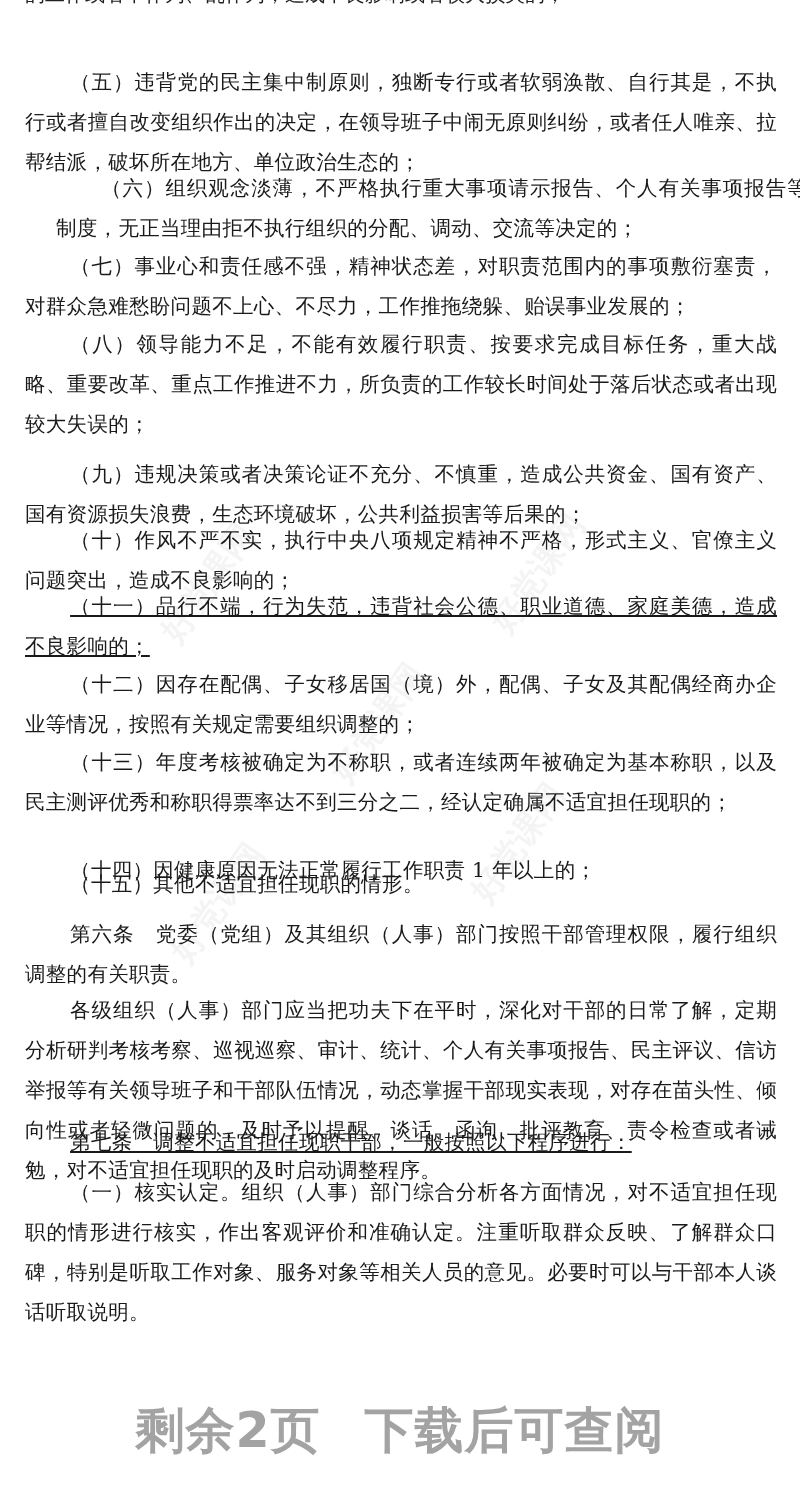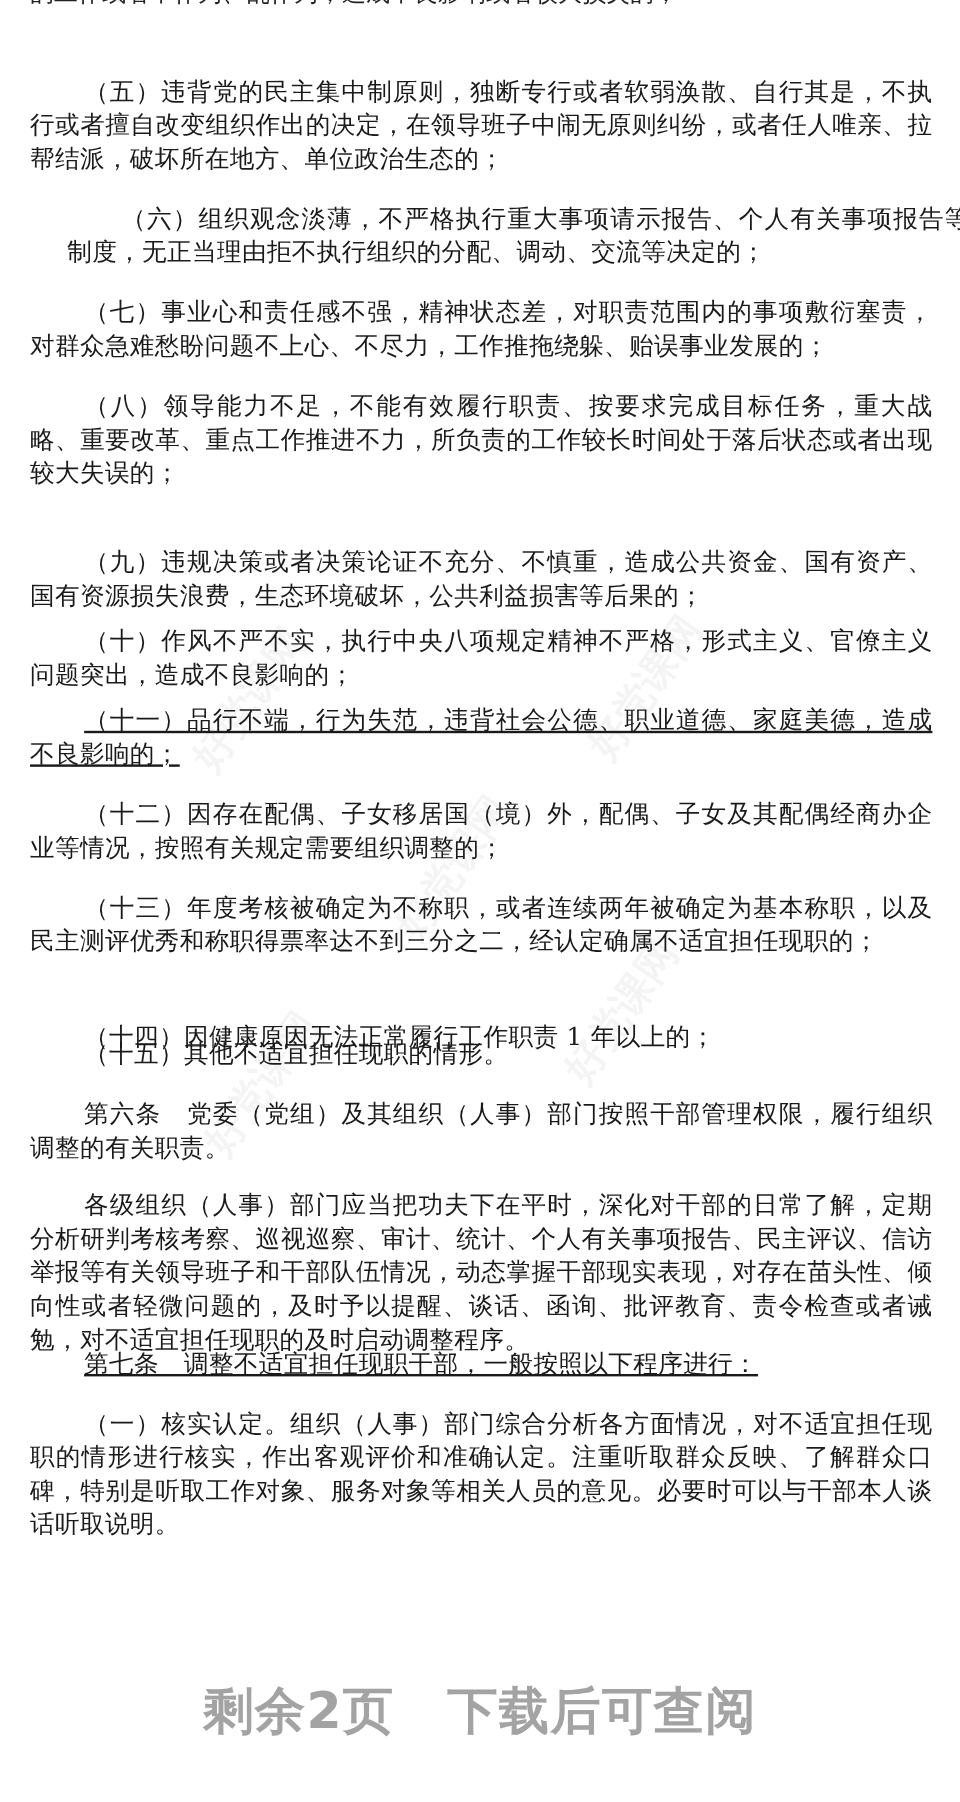--- a/index.html
+++ b/index.html
@@ -31,21 +31,21 @@
     line-height: 24px;
     color: #222;
     overflow: hidden;
     white-space: nowrap;
   }
   .para {
     position: absolute;
     left: 0;
     width: 752px;
     font-size: 20.5px;
-    line-height: 28px;
+    line-height: 40px;
     text-align: justify;
     text-indent: 2.2em;
     margin: 0;
     letter-spacing: 0.3px;
   }
   .watermark {
     position: absolute;
     font-size: 34px;
     color: rgba(0,0,0,0.045);
     transform: rotate(-55deg);
@@ -55,21 +55,21 @@
     font-weight: bold;
   }
   .footer-notice {
     position: absolute;
     left: 0;
     width: 800px;
     top: 1398px;
     text-align: center;
     font-family: "DejaVu Sans", "Liberation Sans", sans-serif;
     font-weight: bold;
-    font-size: 42px;
+    font-size: 49px;
     color: #a3a3a3;
     letter-spacing: 1px;
   }
   .footer-notice .gap {
     display: inline-block;
     width: 44px;
   }
 </style>
 </head>
 <body>

